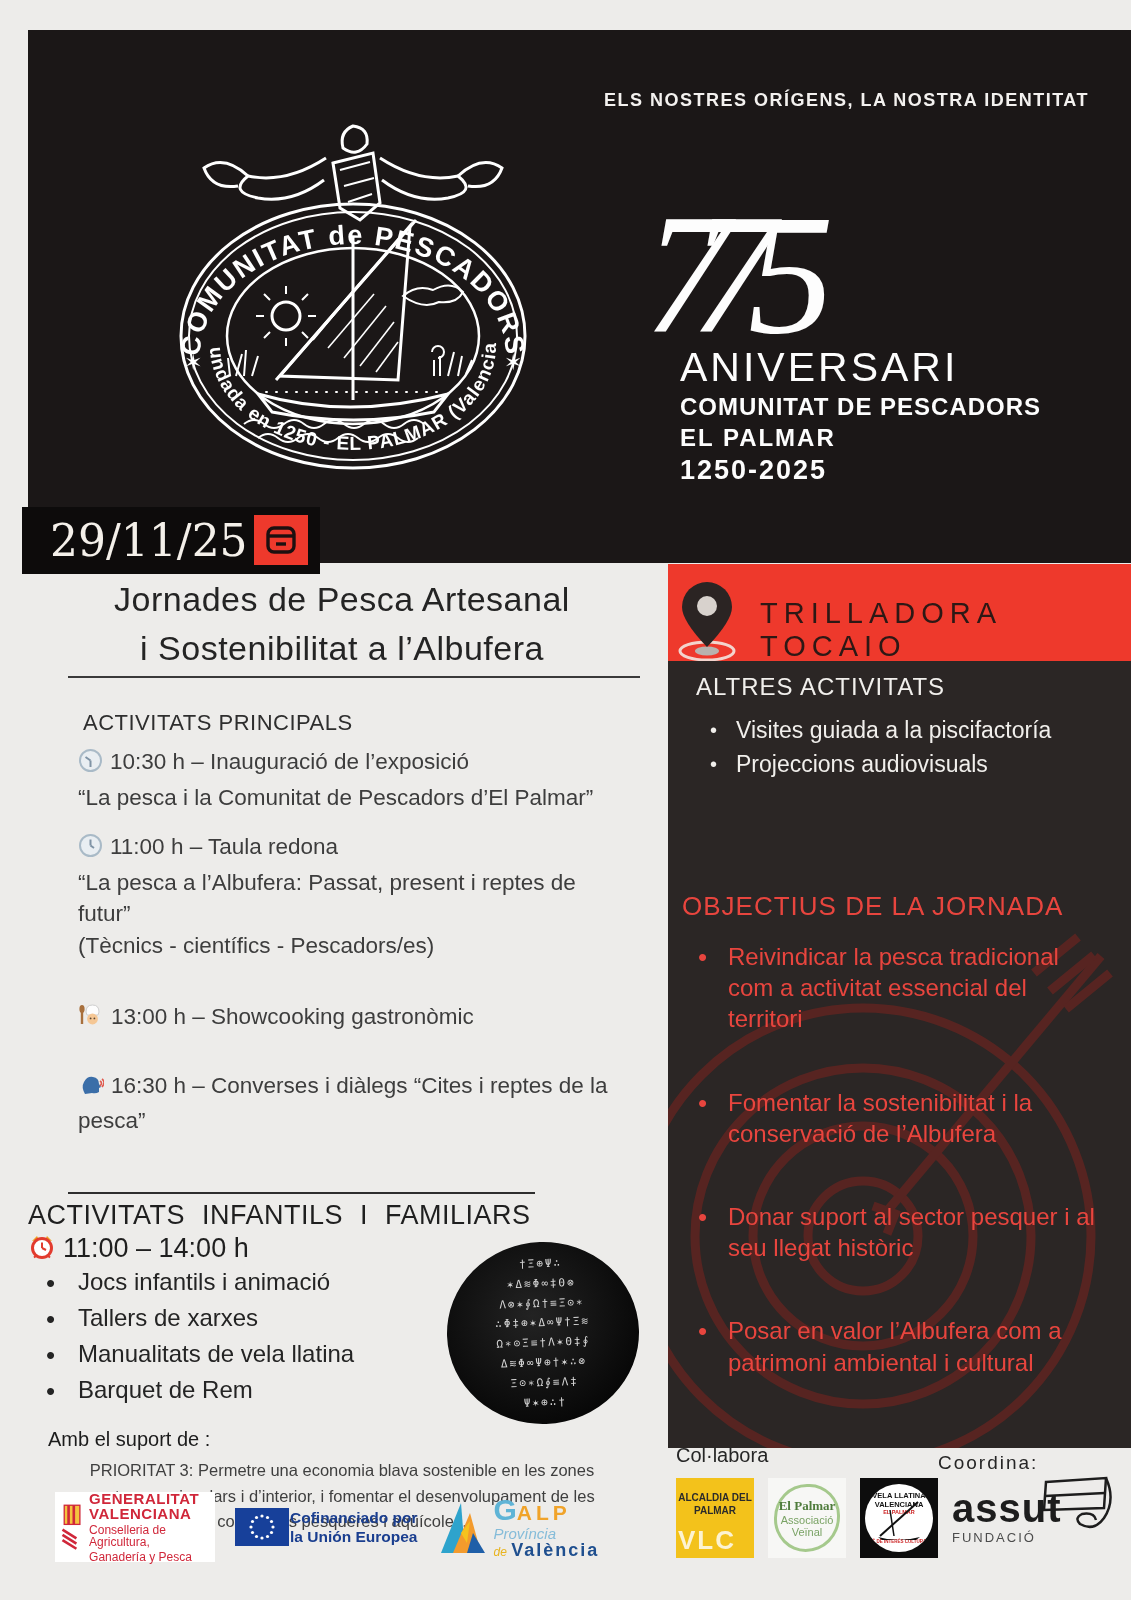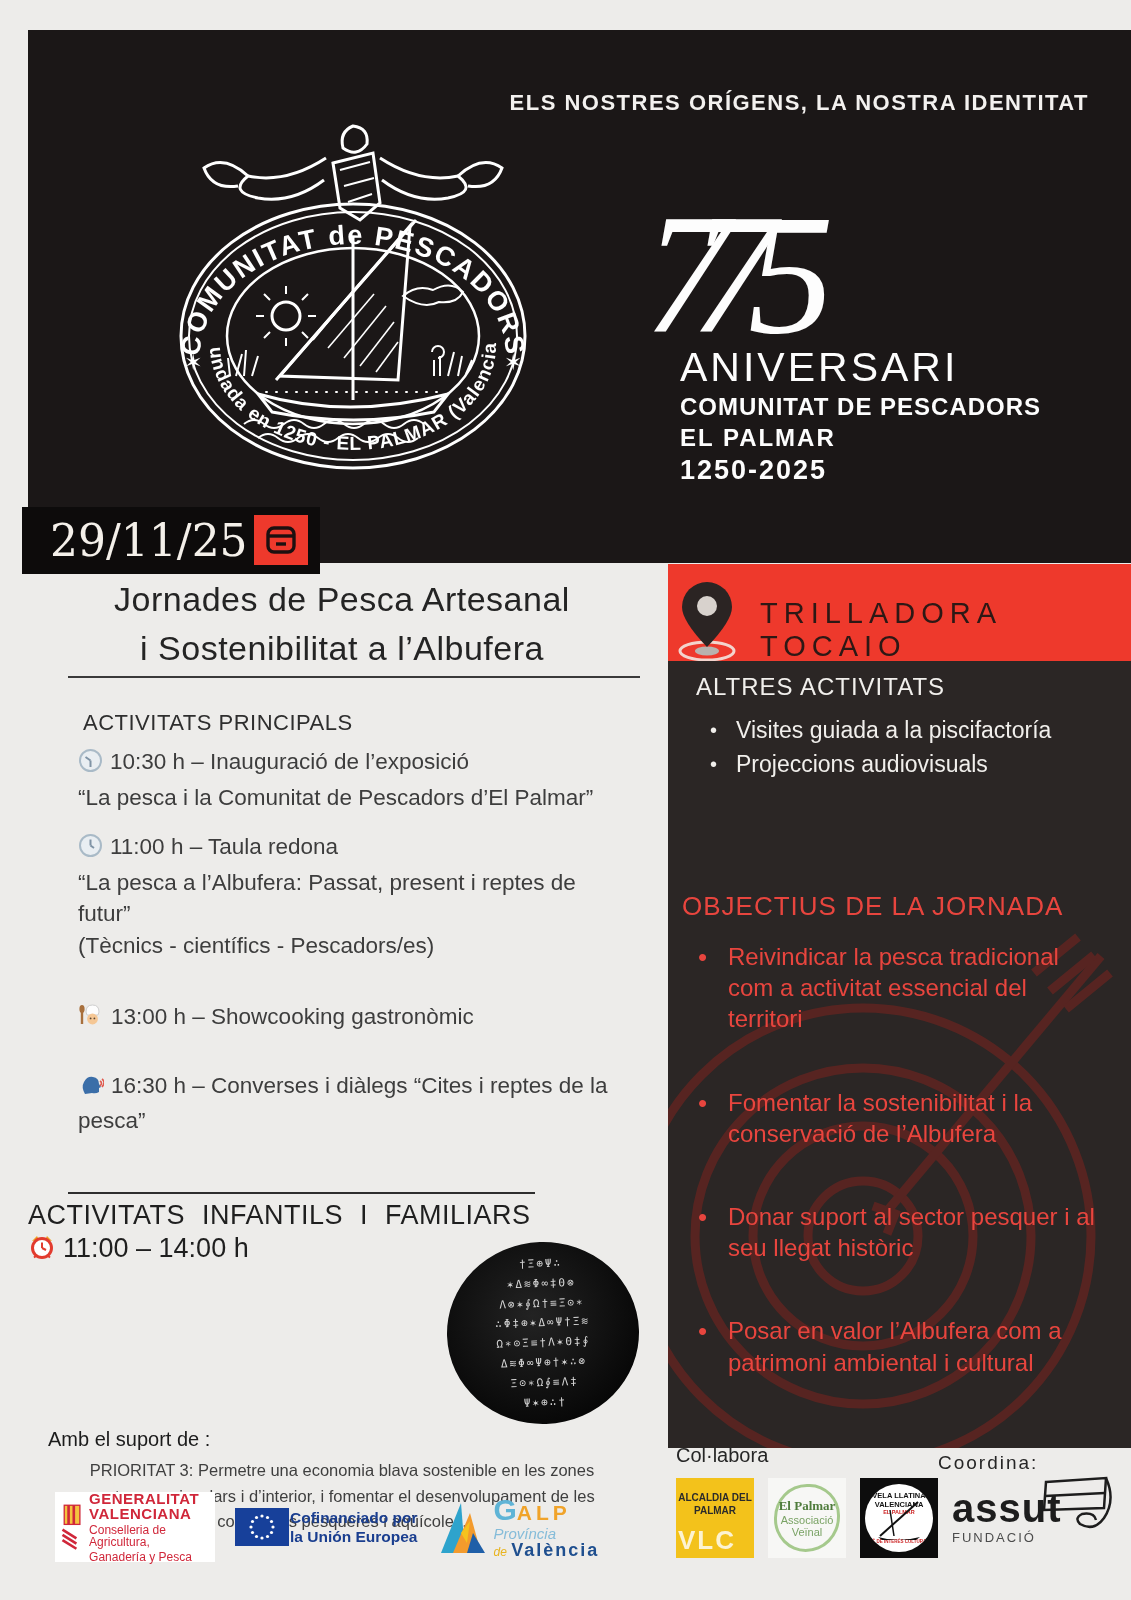--- a/index.html
+++ b/index.html
@@ -1,20 +1,20 @@
 <!DOCTYPE html>
 <html><head>
 <meta charset="utf-8">
 <style>
   html,body{margin:0;padding:0;background:#9a9a9a;}
   .page{position:relative;width:1131px;height:1600px;background:#edecea;overflow:hidden;
         font-family:"Liberation Sans",sans-serif;color:#2b2b2b;}
   
   .hdr{position:absolute;left:28px;top:30px;right:0;height:533px;background:#1b1717;}
-  .tagline{position:absolute;right:42px;top:60px;font-size:22px;font-weight:bold;
+  .tagline{position:absolute;right:42px;top:60px;font-size:18px;font-weight:bold;
            letter-spacing:1.5px;color:#f3f1ef;}
   .emblem{position:absolute;left:120px;top:78px;}
   .anniv{position:absolute;left:612px;top:158px;width:420px;color:#fdfdfd;}
   .n775{font-family:Liberation Serif, serif;font-style:italic;font-size:172px;line-height:1;
         letter-spacing:-14px;margin-left:4px;}
   .n775 span{display:inline-block;}
   .n775 .d2{margin-left:-26px;}
   .n775 .d3{margin-left:-14px;}
   .a1{font-size:41px;font-weight:normal;letter-spacing:3px;margin:-16px 0 2px 40px;}
   .a2{font-size:24px;font-weight:bold;letter-spacing:1px;margin-left:40px;}
@@ -256,20 +256,26 @@
           <polygon points="4,8 9,3 11,7" fill="#f0a020"></polygon>
           <polygon points="24,8 19,3 17,7" fill="#f0a020"></polygon>
           <circle cx="14" cy="15" r="9.5" fill="#fff" stroke="#e23b2e" stroke-width="3"></circle>
           <line x1="14" y1="15" x2="14" y2="9.5" stroke="#e23b2e" stroke-width="2"></line>
           <line x1="14" y1="15" x2="18" y2="17" stroke="#e23b2e" stroke-width="2"></line>
           <line x1="6" y1="24.5" x2="8.5" y2="22.5" stroke="#e23b2e" stroke-width="2"></line>
           <line x1="22" y1="24.5" x2="19.5" y2="22.5" stroke="#e23b2e" stroke-width="2"></line>
         </svg>
     </span><span>11:00 – 14:00 h</span>
   </div>
+  <ul class="infl">
+    <li>Jocs infantils i animació</li>
+    <li>Tallers de xarxes</li>
+    <li>Manualitats de vela llatina</li>
+    <li>Barquet de Rem</li>
+  </ul>
 
   <div class="stone">
     <div>†Ξ⊕Ψ∴</div>
       <div>✶Δ≋Φ∞‡Θ⊗</div>
     <div>Λ⊗✶∮Ω†≡Ξ⊙∗</div>
       <div>∴Φ‡⊕✶Δ∞Ψ†Ξ≋</div>
     <div>Ω∗⊙Ξ≡†Λ✶Θ‡∮</div>
       <div>Δ≋Φ∞Ψ⊕†✶∴⊗</div>
     <div>Ξ⊙∗Ω∮≡Λ‡</div>
       <div>Ψ✶⊕∴†</div>

